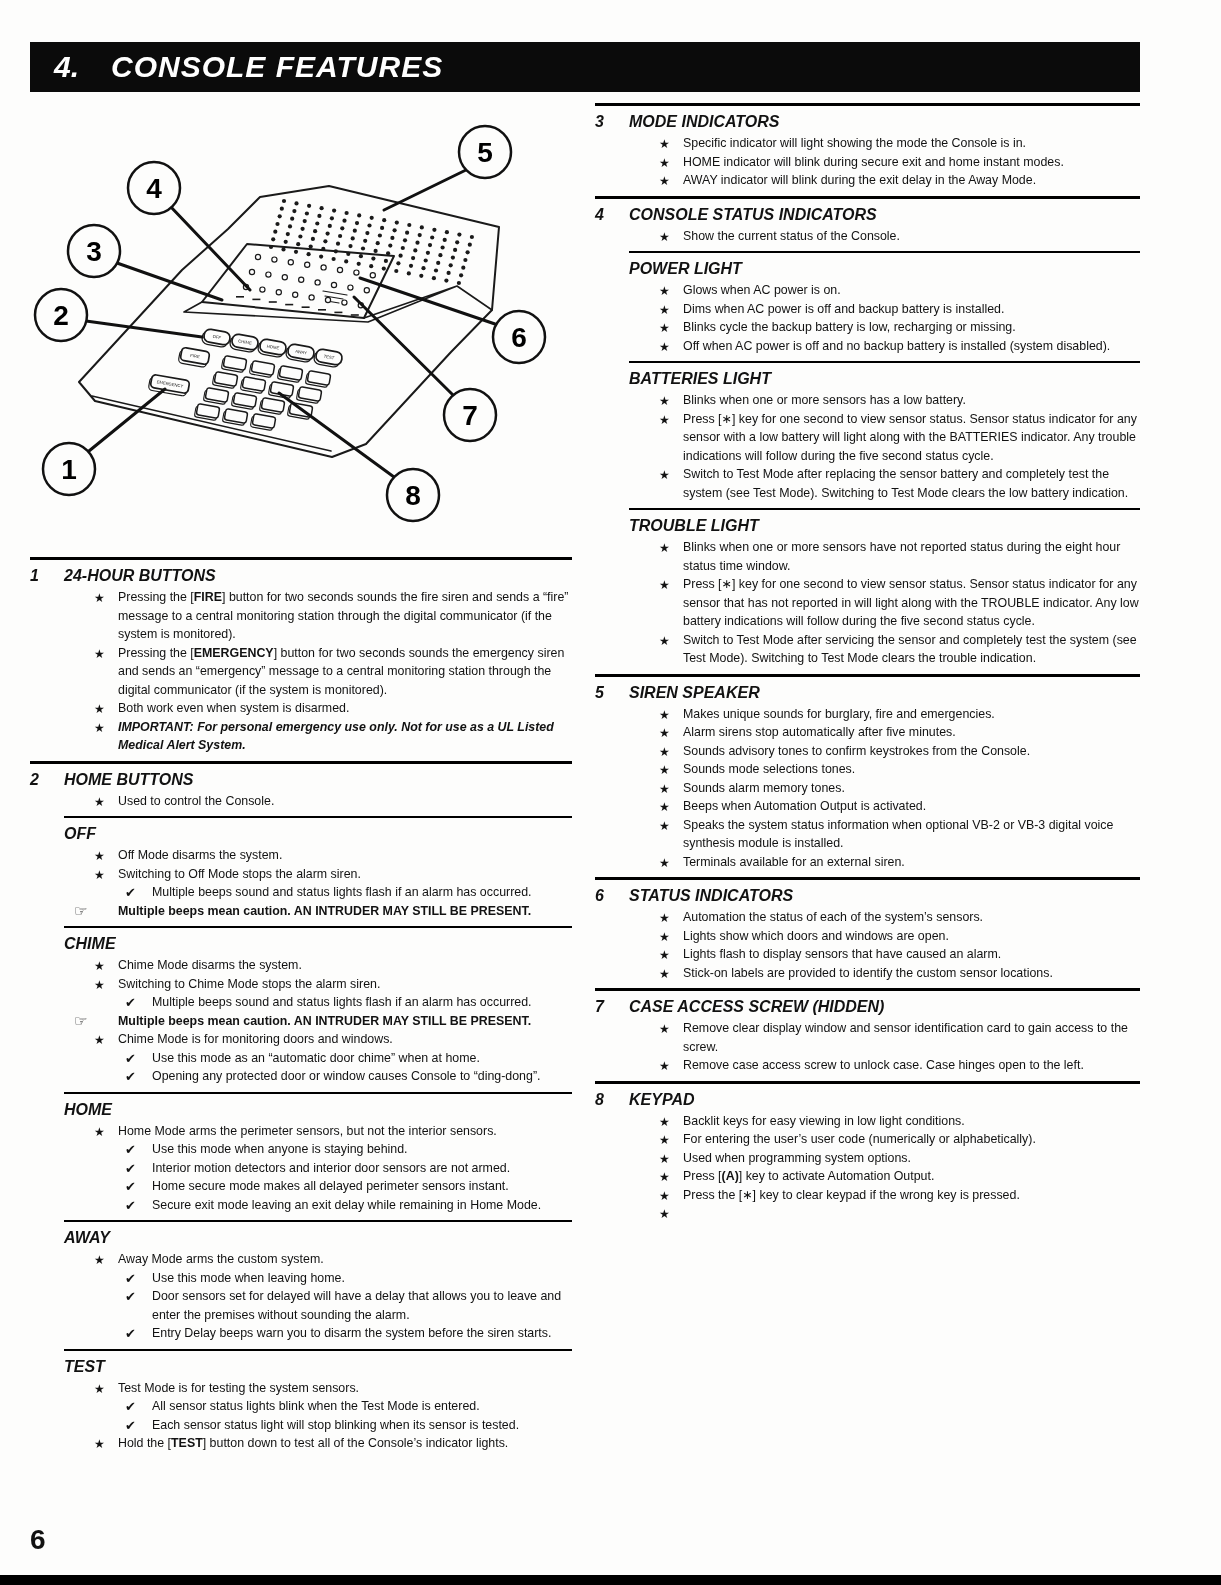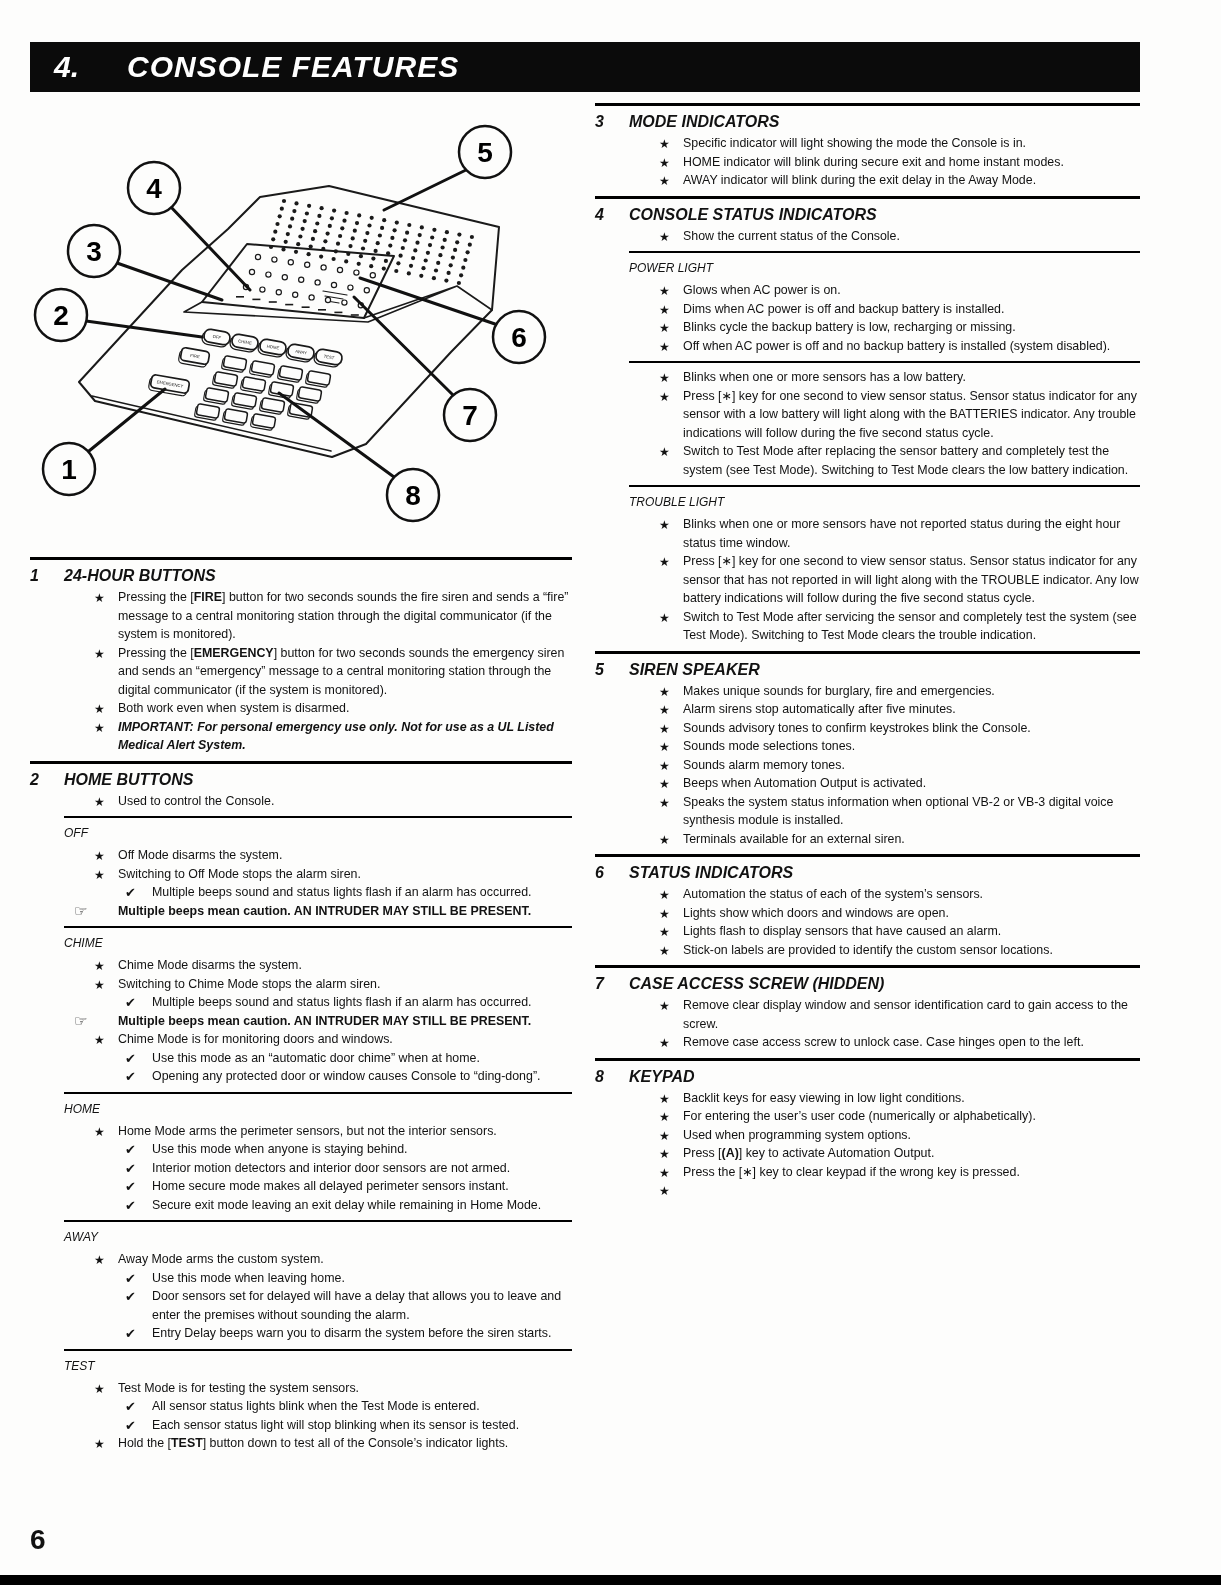--- a/index.html
+++ b/index.html
@@ -2,30 +2,30 @@
 <html><head>
 <meta charset="utf-8">
 <style>
   html,body{margin:0;padding:0;background:#e8e8e8;}
   .page{position:relative;width:1221px;height:1585px;background:#fdfdfc;
         font-family:"Liberation Sans",sans-serif;color:#121212;overflow:hidden;margin:0 auto;}
   
   .header-bar{position:absolute;left:30px;top:42px;width:1110px;height:50px;background:#0b0b0b;
               color:#fff;display:flex;align-items:center;font-style:italic;font-weight:bold;}
   .header-num{font-size:30px;margin-left:24px;}
-  .header-title{font-size:30px;margin-left:48px;letter-spacing:1px;}
+  .header-title{font-size:30px;margin-left:32px;letter-spacing:1px;}
   
   #left-col{position:absolute;left:30px;top:557px;width:542px;}
   #right-col{position:absolute;left:595px;top:103px;width:545px;}
   .block{padding-bottom:6px;}
   .block .rule{border-top:3px solid #000;margin-bottom:5px;}
   .block.sub .rule{border-top:2px solid #000;margin-left:34px;margin-bottom:5px;}
   .sec-h{display:flex;font-weight:bold;font-style:italic;font-size:16px;line-height:21px;margin-bottom:2px;}
   .sec-num{width:34px;}
-  .sub-h{margin-left:34px;font-weight:normal;font-style:italic;font-size:12px;line-height:21px;margin-bottom:2px;}
+  .sub-h{margin-left:34px;font-weight:bold;font-style:italic;font-size:16px;line-height:21px;margin-bottom:2px;}
   .item{position:relative;font-size:12.4px;line-height:18.5px;padding-left:88px;}
   .item .mk{position:absolute;font-size:12px;top:1px;font-family:"DejaVu Sans",sans-serif;}
   .item.star .mk{left:64px;}
   .item.check{padding-left:122px;}
   .item.check .mk{left:95px;font-size:13px;}
   .item.hand{font-weight:bold;}
   .item.hand .mk{left:44px;font-size:15px;top:0;}
   .item.bi{font-weight:bold;font-style:italic;}
   .b{font-weight:bold;}
   
@@ -394,40 +394,41 @@
       <div class="block sub">
         <div class="rule"></div>
         <div class="sub-h">POWER LIGHT</div>
         <div class="item star"><span class="mk">★</span><span><span>Glows when AC power is on.</span></span></div>
         <div class="item star"><span class="mk">★</span><span><span>Dims when AC power is off and backup battery is installed.</span></span></div>
         <div class="item star"><span class="mk">★</span><span><span>Blinks cycle the backup battery is low, recharging or missing.</span></span></div>
         <div class="item star"><span class="mk">★</span><span><span>Off when AC power is off and no backup battery is installed (system disabled).</span></span></div>
       </div>
       <div class="block sub">
         <div class="rule"></div>
+        <div class="sub-h">BATTERIES LIGHT</div>
         <div class="item star"><span class="mk">★</span><span><span>Blinks when one or more sensors has a low battery.</span></span></div>
         <div class="item star"><span class="mk">★</span><span><span>Press [∗] key for one second to view sensor status. Sensor status indicator for any sensor with a low battery will light along with the BATTERIES indicator. Any trouble indications will follow during the five second status cycle.</span></span></div>
         <div class="item star"><span class="mk">★</span><span><span>Switch to Test Mode after replacing the sensor battery and completely test the system (see Test Mode). Switching to Test Mode clears the low battery indication.</span></span></div>
       </div>
       <div class="block sub">
         <div class="rule"></div>
         <div class="sub-h">TROUBLE LIGHT</div>
         <div class="item star"><span class="mk">★</span><span><span>Blinks when one or more sensors have not reported status during the eight hour status time window.</span></span></div>
         <div class="item star"><span class="mk">★</span><span><span>Press [∗] key for one second to view sensor status. Sensor status indicator for any sensor that has not reported in will light along with the TROUBLE indicator. Any low battery indications will follow during the five second status cycle.</span></span></div>
         <div class="item star"><span class="mk">★</span><span><span>Switch to Test Mode after servicing the sensor and completely test the system (see Test Mode). Switching to Test Mode clears the trouble indication.</span></span></div>
       </div>
       <div class="block section">
         <div class="rule"></div>
         <div class="sec-h">
           <span class="sec-num">5</span>
           <span>SIREN SPEAKER</span>
         </div>
         <div class="item star"><span class="mk">★</span><span><span>Makes unique sounds for burglary, fire and emergencies.</span></span></div>
         <div class="item star"><span class="mk">★</span><span><span>Alarm sirens stop automatically after five minutes.</span></span></div>
-        <div class="item star"><span class="mk">★</span><span><span>Sounds advisory tones to confirm keystrokes blink the Console.</span></span></div>
+        <div class="item star"><span class="mk">★</span><span><span>Sounds advisory tones to confirm keystrokes from the Console.</span></span></div>
         <div class="item star"><span class="mk">★</span><span><span>Sounds mode selections tones.</span></span></div>
         <div class="item star"><span class="mk">★</span><span><span>Sounds alarm memory tones.</span></span></div>
         <div class="item star"><span class="mk">★</span><span><span>Beeps when Automation Output is activated.</span></span></div>
         <div class="item star"><span class="mk">★</span><span><span>Speaks the system status information when optional VB-2 or VB-3 digital voice synthesis module is installed.</span></span></div>
         <div class="item star"><span class="mk">★</span><span><span>Terminals available for an external siren.</span></span></div>
       </div>
       <div class="block section">
         <div class="rule"></div>
         <div class="sec-h">
           <span class="sec-num">6</span>

